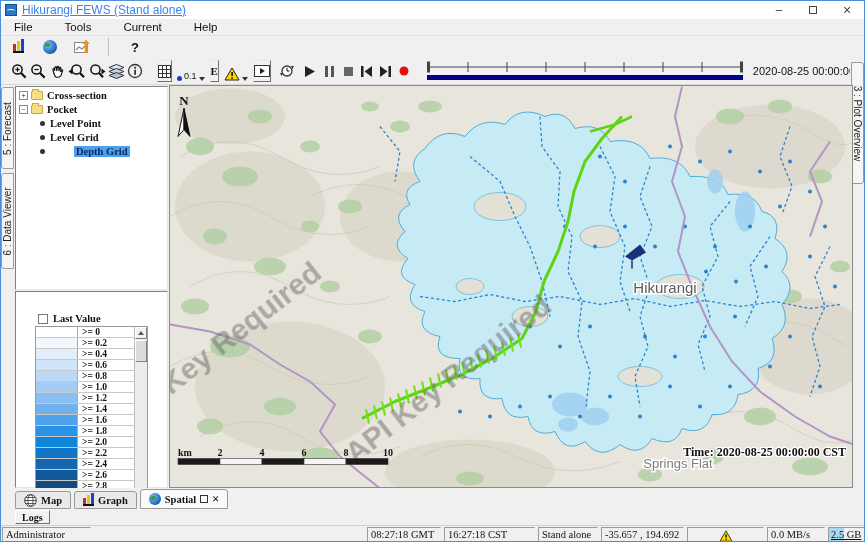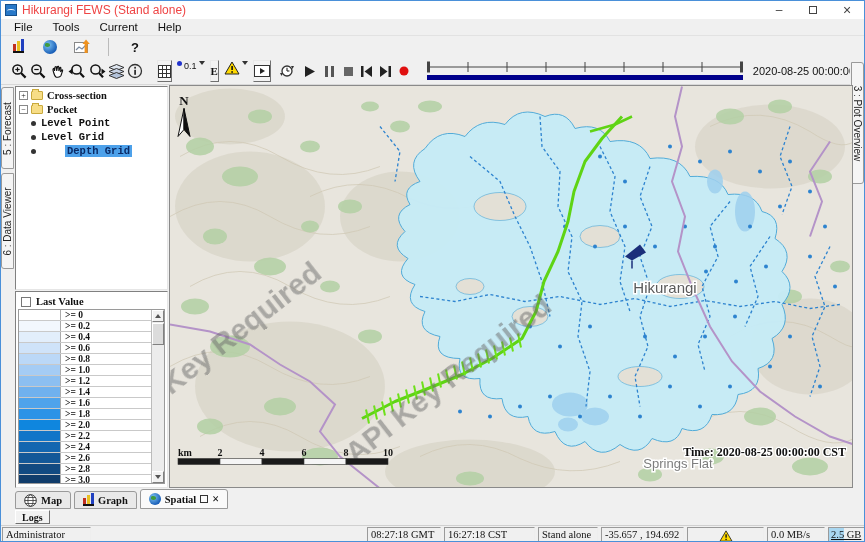--- a/index.html
+++ b/index.html
@@ -7,44 +7,44 @@
   body { font-family:"Liberation Sans", sans-serif; font-size:11px; background:#f0f0f0;
          border:1px solid #4a90d9; position:relative; color:#111; }
 
   
   .titlebar { position:absolute; top:0; left:0; width:100%; height:18px; background:#fff;
               display:flex; align-items:center; padding-left:4px; }
   .appicon { width:12px; height:12px; background:#2878c8; border:1px solid #16508c;
              margin-right:5px; position:relative; }
   .appicon::after { content:""; position:absolute; left:1px; top:4px; width:8px; height:3px;
              border-top:1.5px solid #fff; border-radius:50%; }
-  .title-text { font-size:12px; color:#ef4444; }
+  .title-text { font-size:12px; color:#3b82f6;text-decoration:underline; }
   .winbtns { margin-left:auto; display:flex; height:100%; }
   .winbtn { width:34px; height:18px; display:flex; align-items:center; justify-content:center;
             color:#444; font-size:12px; }
   .maxbox { width:8px; height:8px; border:1px solid #444; }
 
   
   .menubar { position:absolute; top:18px; left:0; width:100%; height:17px; background:#f0f0f0;
-             display:flex; align-items:center; padding-left:6px; gap:6px; border-bottom:1px solid #e2e2e2;}
+             display:flex; align-items:center; padding-left:6px; gap:18px; border-bottom:1px solid #e2e2e2;}
   .menu-item { padding:1px 7px; font-size:11.5px; }
 
   
   .toolbar1 { position:absolute; top:35px; left:0; width:100%; height:22px; background:#f0f0f0;
               display:flex; align-items:center; padding-left:6px; gap:10px; }
   .toolbar2 { position:absolute; top:57px; left:0; width:100%; height:27px; background:#f0f0f0;
               display:flex; align-items:center; padding-left:10px; gap:2px; border-bottom:1px solid #d8d8d8;}
   .tbtn { width:22px; height:22px; display:flex; align-items:center; justify-content:center; }
   .tbtn.boxed { border:1px solid; border-color:#e8e8e8 #707070 #707070 #e8e8e8; background:#f2f2f2; }
   .tsep { width:1px; height:18px; background:#bbb; margin:0 5px; }
   .bars-icon { display:flex; align-items:flex-end; gap:1px; height:12px; border-bottom:2px solid #111; }
   .bars-icon i { width:3px; display:block; }
   .caret { width:0; height:0; border-left:3px solid transparent; border-right:3px solid transparent;
            border-top:4px solid #333; margin-left:2px; }
-  .valbtn { display:flex; align-items:flex-start; font-size:9px; padding:0 3px; height:20px; }
+  .valbtn { display:flex; align-items:flex-end; font-size:9px; padding:0 3px; height:20px; }
   .valdot { width:5px; height:5px; border-radius:50%; background:#2233cc; margin-right:2px; }
   .ebtn { font-size:11px; font-weight:bold; font-family:"Liberation Serif", serif; }
   .timeline-wrap { margin-left:14px; display:flex; align-items:center; }
   .tl-date { margin-left:6px; font-size:11px; white-space:nowrap; }
 
   
   .vstrip { position:absolute; width:14px; background:#f0f0f0; }
   .vstrip.left { left:0; top:84px; height:403px; }
   .vstrip.right { right:0; top:57px; height:430px; }
   .vtab { position:absolute; left:0; width:13px; background:#f5f5f5; border:1px solid #9a9a9a;
@@ -53,31 +53,31 @@
   .vtab span { white-space:nowrap; font-size:10px; color:#222; }
   .rot-ccw { transform:rotate(-90deg); }
   .rot-cw { transform:rotate(90deg); }
 
   
   .left-panel { position:absolute; left:14px; top:84px; width:154px; height:403px; background:#f0f0f0; }
   .sunken { border:1px solid; border-color:#808080 #e6e6e6 #e6e6e6 #808080; background:#fff; }
   .tree-panel { position:absolute; left:0; top:1px; width:153px; height:204px; overflow:hidden;
                 font-family:"Liberation Serif", serif; font-weight:bold; font-size:10.5px; }
   .tree-row { display:flex; align-items:center; height:12px; margin-top:2px; padding-left:3px; }
-  .tree-row.child { padding-left:15px;font-family:Liberation Mono, monospace; }
+  .tree-row.child { padding-left:24px; }
   .expander { width:9px; height:9px; border:1px solid #888; background:#fff; font-size:8px;
               line-height:7px; text-align:center; margin-right:3px; font-weight:normal; flex:0 0 9px;}
   .folder { width:12px; height:9px; background:#f7dd86; border:1px solid #c9a93c; border-radius:1px;
             margin-right:4px; position:relative; flex:0 0 12px;}
   .folder::before { content:""; position:absolute; top:-3px; left:0; width:5px; height:2px;
             background:#f7dd86; border:1px solid #c9a93c; border-bottom:none; }
   .bullet { width:5px; height:5px; border-radius:50%; background:#333; margin-right:5px; flex:0 0 5px;}
   .tree-label.sel { background:#4da1ea; color:#0a2a66; padding:0 2px;margin-left:24px; }
 
-  .legend-panel { position:absolute; left:0; top:206px; width:153px; height:197px; padding:2px; }
+  .legend-panel { position:absolute; left:0; top:206px; width:153px; height:197px; padding:19px; }
   .lg-check { display:flex; align-items:center; height:15px; font-family:"Liberation Serif", serif;
               font-weight:bold; font-size:10.5px; gap:5px; padding-left:3px;}
   .lg-box { width:10px; height:10px; border:1px solid #777; background:#fff; }
   .lg-body { position:relative; height:175px; border:1px solid #9a9a9a; overflow:hidden; background:#fff; }
   .lg-list { position:absolute; left:0; top:0; right:13px; }
   .lg-row { display:flex; height:11px; border-bottom:1px solid #c9c9c9; }
   .lg-swatch { width:42px; border-right:1px solid #aaa; }
   .lg-label { flex:1; font-family:"Liberation Serif", serif; font-weight:bold; font-size:9.5px;
               padding-left:4px; line-height:11px; }
   .lg-scroll { position:absolute; right:0; top:0; bottom:0; width:13px; background:#ececec;

